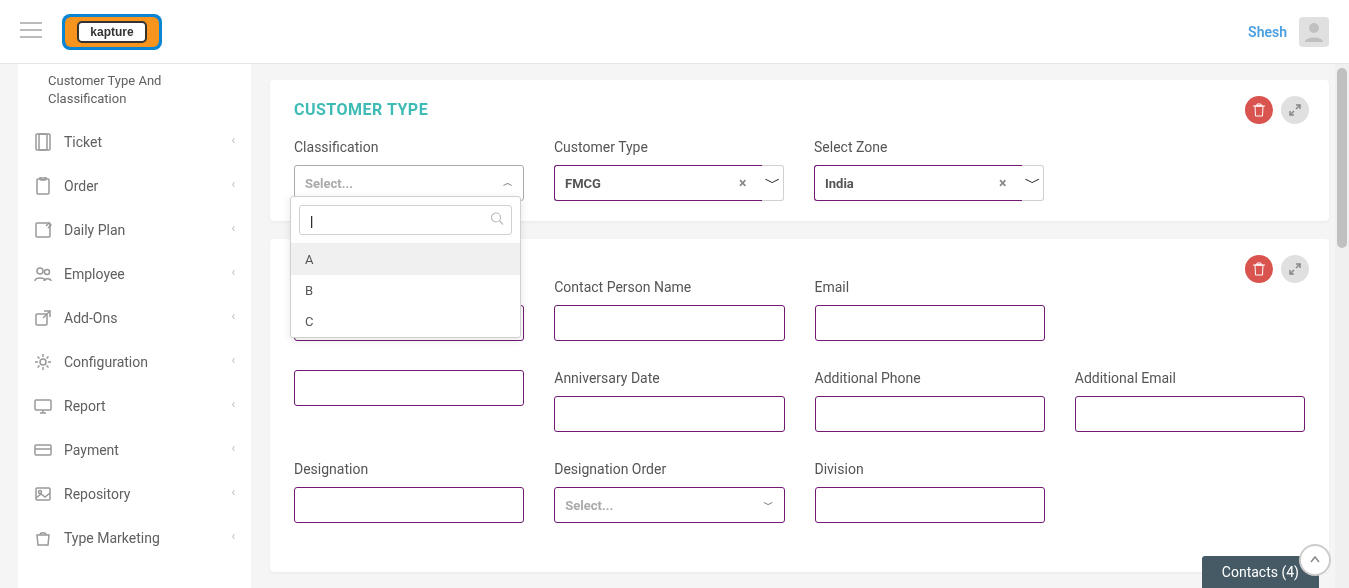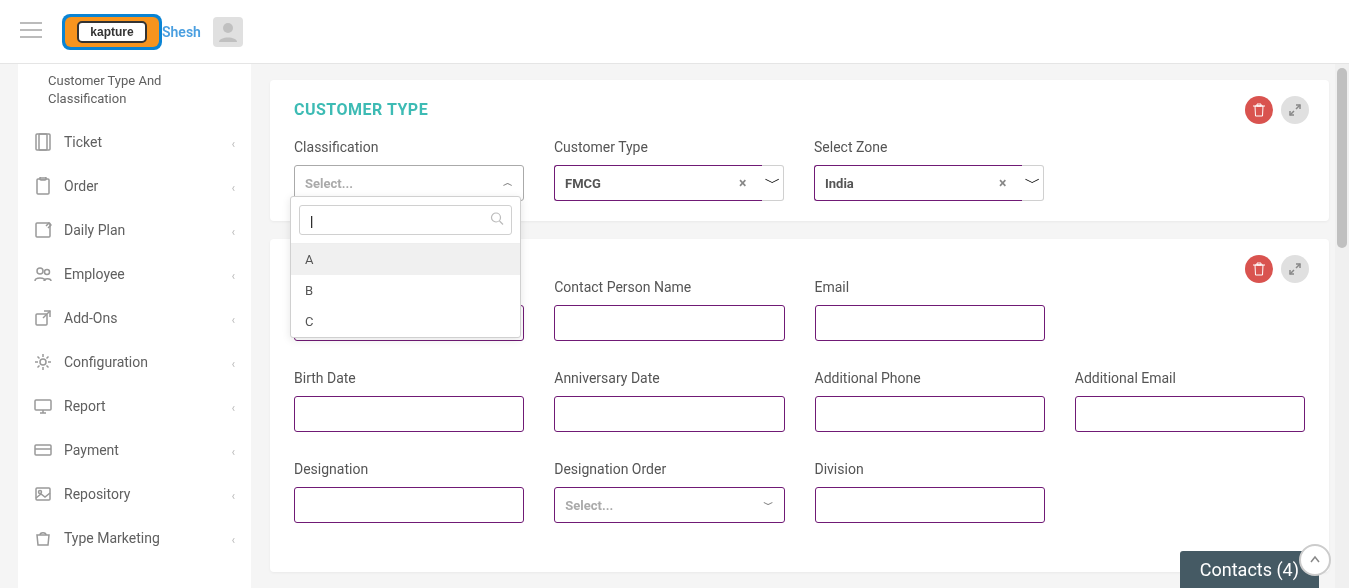--- a/index.html
+++ b/index.html
@@ -1,32 +1,32 @@
 <!DOCTYPE html>
 <html><head>
   <meta charset="utf-8">
   <style>
     * { margin: 0; padding: 0; box-sizing: border-box; }
     body { font-family: -apple-system, BlinkMacSystemFont, 'Segoe UI', Roboto, sans-serif; background: #f5f5f5; width: 1349px; height: 588px; overflow: hidden; position: relative; }
     
     
-    .header { background: #fff; height: 64px; display: flex; align-items: center; justify-content: flex-start; padding: 0 20px; border-bottom: 1px solid #e5e5e5; }
+    .header { background: #fff; height: 64px; display: flex; align-items: center; justify-content: space-between; padding: 0 20px; border-bottom: 1px solid #e5e5e5; }
     .header-left { display: flex; align-items: center; gap: 20px; }
     .menu-toggle { cursor: pointer; }
     .menu-toggle svg { width: 22px; height: 18px; }
     .logo { width: 100px; height: 44px; }
     .header-right { display: flex; align-items: center; gap: 12px; }
     .username { color: #4a9fe0; font-weight: 600; font-size: 14px; }
     .avatar { width: 30px; height: 30px; border-radius: 4px; background: #e0e0e0; display: flex; align-items: center; justify-content: center; }
     .avatar svg { width: 24px; height: 24px; }
     
     
     .sidebar { position: absolute; left: 18px; top: 64px; width: 233px; background: #fff; height: 524px; overflow-y: auto; }
     .sidebar-item-partial { padding: 8px 16px 12px 30px; color: #606060; font-size: 13px; line-height: 1.4; }
-    .sidebar-item { display: flex; align-items: flex-end; justify-content: space-between; padding: 13px 16px; color: #606060; font-size: 14px; cursor: pointer; }
+    .sidebar-item { display: flex; align-items: flex-start; justify-content: space-between; padding: 13px 16px; color: #606060; font-size: 14px; cursor: pointer; }
     .sidebar-item-left { display: flex; align-items: center; gap: 12px; }
     .sidebar-icon { width: 18px; height: 18px; display: flex; align-items: center; justify-content: center; }
     .sidebar-icon svg { width: 18px; height: 18px; stroke: #999; fill: none; stroke-width: 1.5; }
     .chevron { color: #bbb; font-size: 12px; }
     
     
     .main { position: absolute; left: 270px; top: 80px; right: 20px; }
     
     
     .card { background: #fff; border-radius: 4px; padding: 20px 24px; margin-bottom: 18px; box-shadow: 0 1px 3px rgba(0,0,0,0.05); position: relative; }
@@ -61,21 +61,21 @@
     .dropdown-search-icon { position: absolute; right: 8px; top: 50%; transform: translateY(-50%); color: #bbb; font-size: 14px; }
     .dropdown-list { }
     .dropdown-option { padding: 8px 14px; font-size: 13px; color: #555; cursor: pointer; }
     .dropdown-option.hover { background: #f0f0f0; }
     
     
     .form-grid-4 { display: grid; grid-template-columns: repeat(4, 1fr); gap: 30px; margin-bottom: 29px; }
     .form-grid-4 .form-group { max-width: none; }
     
     
-    .contacts-tab { position: absolute; bottom: 0; right: 30px; background: #455a64; color: #fff; padding: 8px 20px; font-size: 18px; border-radius: 3px 3px 0 0; cursor: pointer; }
+    .contacts-tab { position: absolute; bottom: 0; right: 30px; background: #455a64; color: #fff; padding: 8px 20px; font-size: 14px; border-radius: 3px 3px 0 0; cursor: pointer; }
     
     
     .scroll-top { position: absolute; bottom: 12px; right: 18px; width: 32px; height: 32px; border: 2px solid #ccc; border-radius: 50%; display: flex; align-items: center; justify-content: center; background: #fff; cursor: pointer; }
     .scroll-top svg { width: 14px; height: 14px; fill: #888; }
     
     
     .scrollbar-track { position: absolute; right: 0; top: 64px; bottom: 0; width: 14px; background: #f0f0f0; }
     .scrollbar-thumb { position: absolute; right: 2px; top: 4px; width: 10px; height: 180px; background: #c0c0c0; border-radius: 5px; }
   </style>
 </head>
@@ -324,21 +324,20 @@
         <label class="form-label">Contact Person Name</label>
         <input class="form-input" type="text" style="">
       </div>
       <div class="form-group">
         <label class="form-label">Email</label>
         <input class="form-input" type="text" style="">
       </div>
     </div>
     <div class="form-grid-4">
       <div class="form-group">
-        <label class="form-label">Birth Date</label>
         <input class="form-input" type="text" style="">
       </div>
       <div class="form-group">
         <label class="form-label">Anniversary Date</label>
         <input class="form-input" type="text" style="">
       </div>
       <div class="form-group">
         <label class="form-label">Additional Phone</label>
         <input class="form-input" type="text" style="">
       </div>

